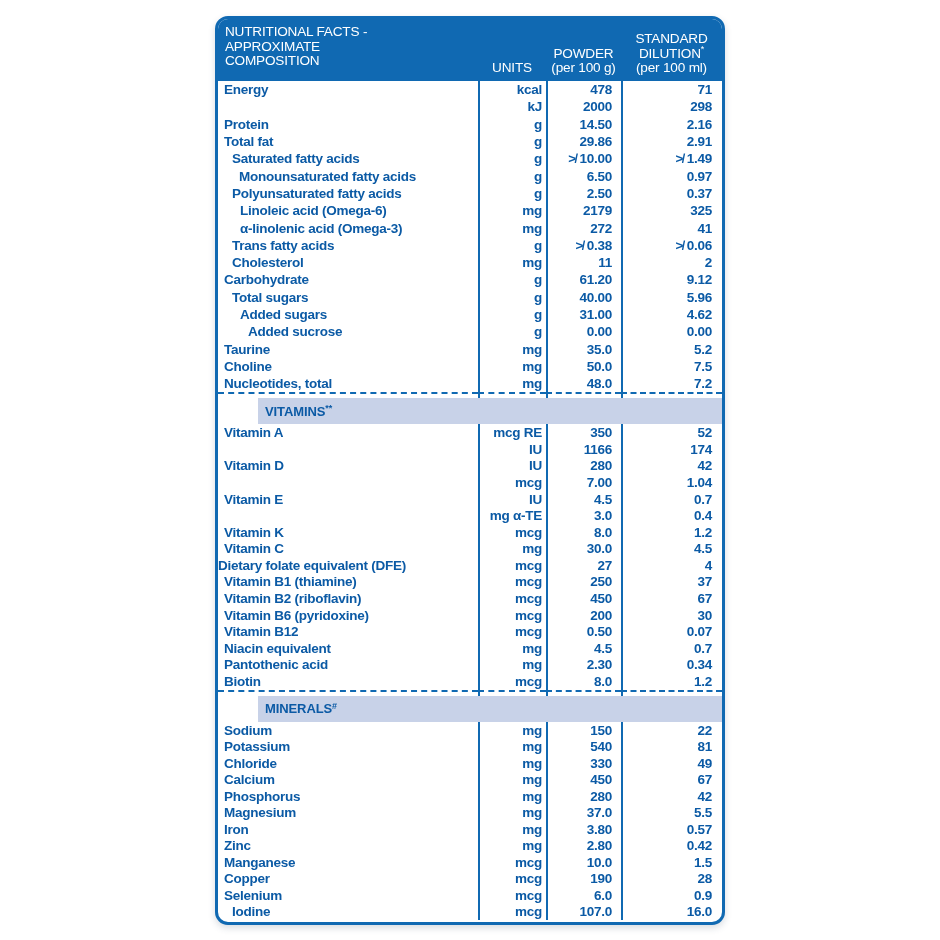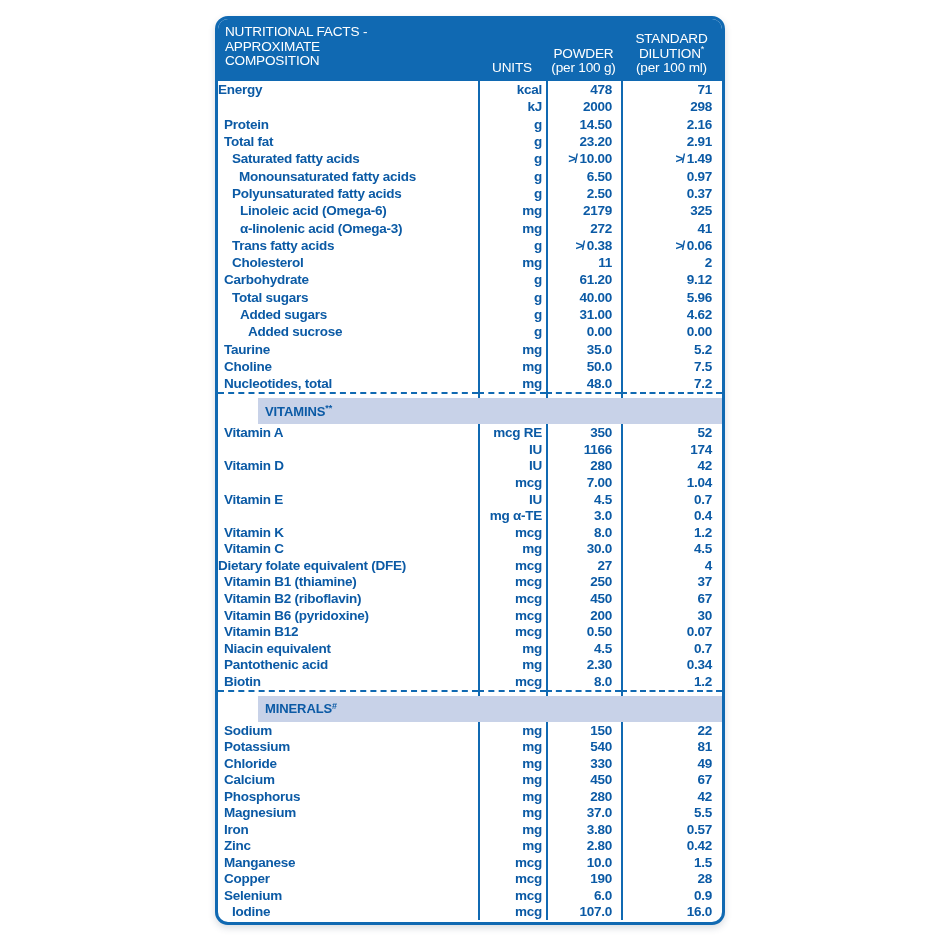--- a/index.html
+++ b/index.html
@@ -113,35 +113,35 @@
       </div>
       <div class="h-col">
         <div>STANDARD</div>
         <div><span>DILUTION</span><sup>*</sup></div>
         <div>(per 100 ml)</div>
       </div>
     </div>
 
     <div class="tbody" id="tbody">
         <div class="rows s0">
-          <div class="cell lbl" style="">Energy</div>
+          <div class="cell lbl" style="padding-left: 6px;">Energy</div>
           <div class="cell unit vl">kcal</div>
           <div class="cell num pow vl">478</div>
           <div class="cell num dil vl">71</div>
           <div class="cell lbl" style="padding-left: 6px;"></div>
           <div class="cell unit vl">kJ</div>
           <div class="cell num pow vl">2000</div>
           <div class="cell num dil vl">298</div>
           <div class="cell lbl" style="padding-left: 6px;">Protein</div>
           <div class="cell unit vl">g</div>
           <div class="cell num pow vl">14.50</div>
           <div class="cell num dil vl">2.16</div>
           <div class="cell lbl" style="padding-left: 6px;">Total fat</div>
           <div class="cell unit vl">g</div>
-          <div class="cell num pow vl">23.20</div>
+          <div class="cell num pow vl">29.86</div>
           <div class="cell num dil vl">2.91</div>
           <div class="cell lbl" style="padding-left: 14px;">Saturated fatty acids</div>
           <div class="cell unit vl">g</div>
           <div class="cell num pow vl">≯ 10.00</div>
           <div class="cell num dil vl">≯ 1.49</div>
           <div class="cell lbl" style="padding-left: 21px;">Monounsaturated fatty acids</div>
           <div class="cell unit vl">g</div>
           <div class="cell num pow vl">6.50</div>
           <div class="cell num dil vl">0.97</div>
           <div class="cell lbl" style="padding-left: 14px;">Polyunsaturated fatty acids</div>

